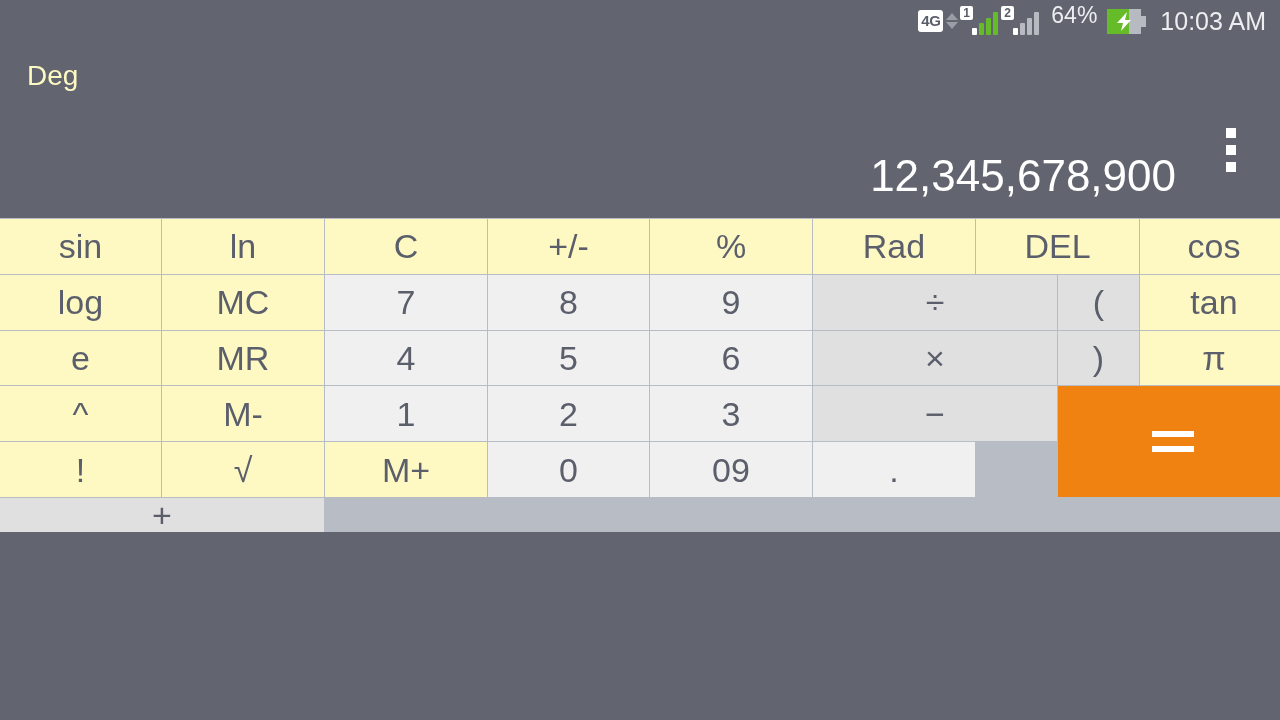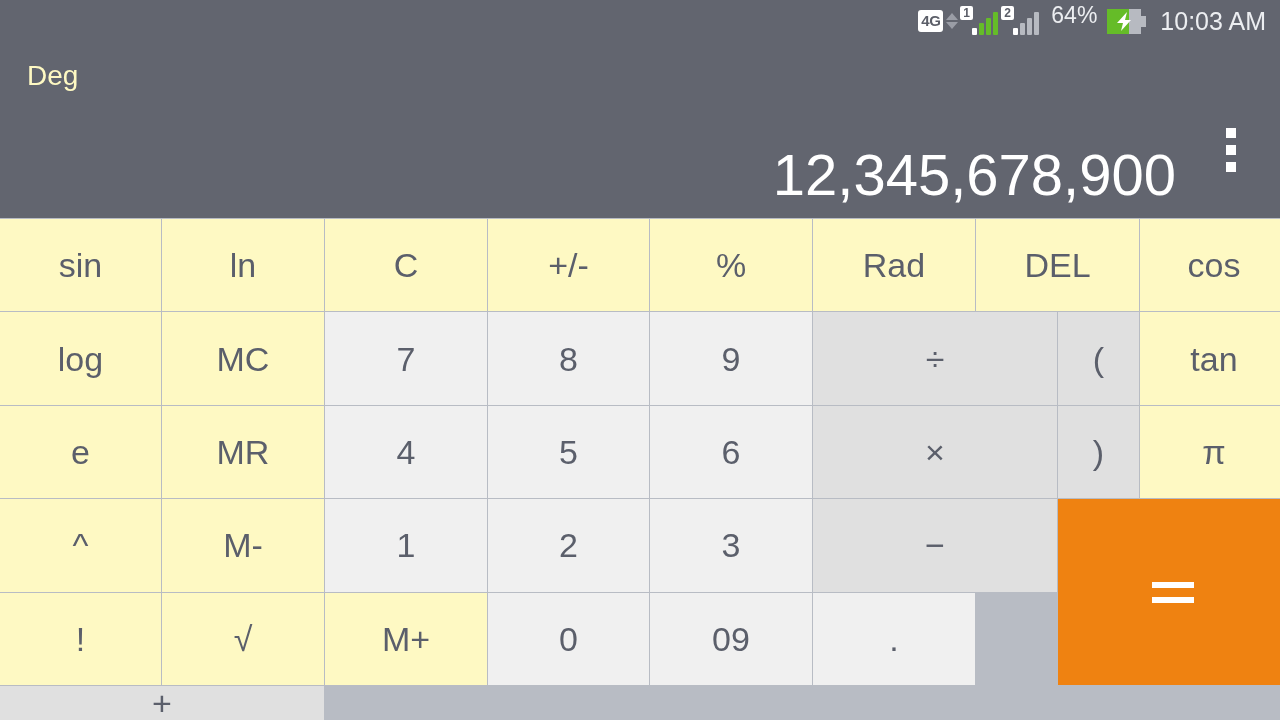--- a/index.html
+++ b/index.html
@@ -2,21 +2,21 @@
 <html><head>
 <meta charset="utf-8">
 <style>
   * { margin:0; padding:0; box-sizing:border-box; }
   html,body { width:1280px; height:720px; overflow:hidden; }
   body {
     font-family:"Liberation Sans", sans-serif;
     background:#62656f;
     -webkit-font-smoothing:antialiased;
   }
-  #app { position:relative; width:1280px; height:720px; display:flex; flex-direction:column; }
+  #app { position:relative; width:1280px; height:532px; display:flex; flex-direction:column; }
 
   
   .statusbar {
     height:42px; flex:0 0 42px;
     background:#62656f;
     display:flex; align-items:center; justify-content:flex-end;
     padding-right:14px; gap:0px;
   }
   .sb-group { display:flex; align-items:center; }
   .badge4g {
@@ -70,22 +70,22 @@
 
   
   .display {
     flex:0 0 176px; position:relative; background:#62656f;
   }
   .angle-mode {
     position:absolute; left:27px; top:20px;
     color:#fef9c3; font-size:28px; line-height:1;
   }
   .result {
-    position:absolute; right:104px; bottom:14px;
-    color:#ffffff; font-size:58px; line-height:1;
+    position:absolute; right:104px; bottom:20px;
+    color:#ffffff; font-size:44px; line-height:1;
     font-weight:300; letter-spacing:0px; white-space:nowrap;
   }
   .overflow {
     position:absolute; right:38px; top:80px;
     display:flex; flex-direction:column; gap:7px;
     padding:6px; cursor:pointer;
   }
   .overflow span { display:block; width:10px; height:10px; background:#ffffff; }
 
   

